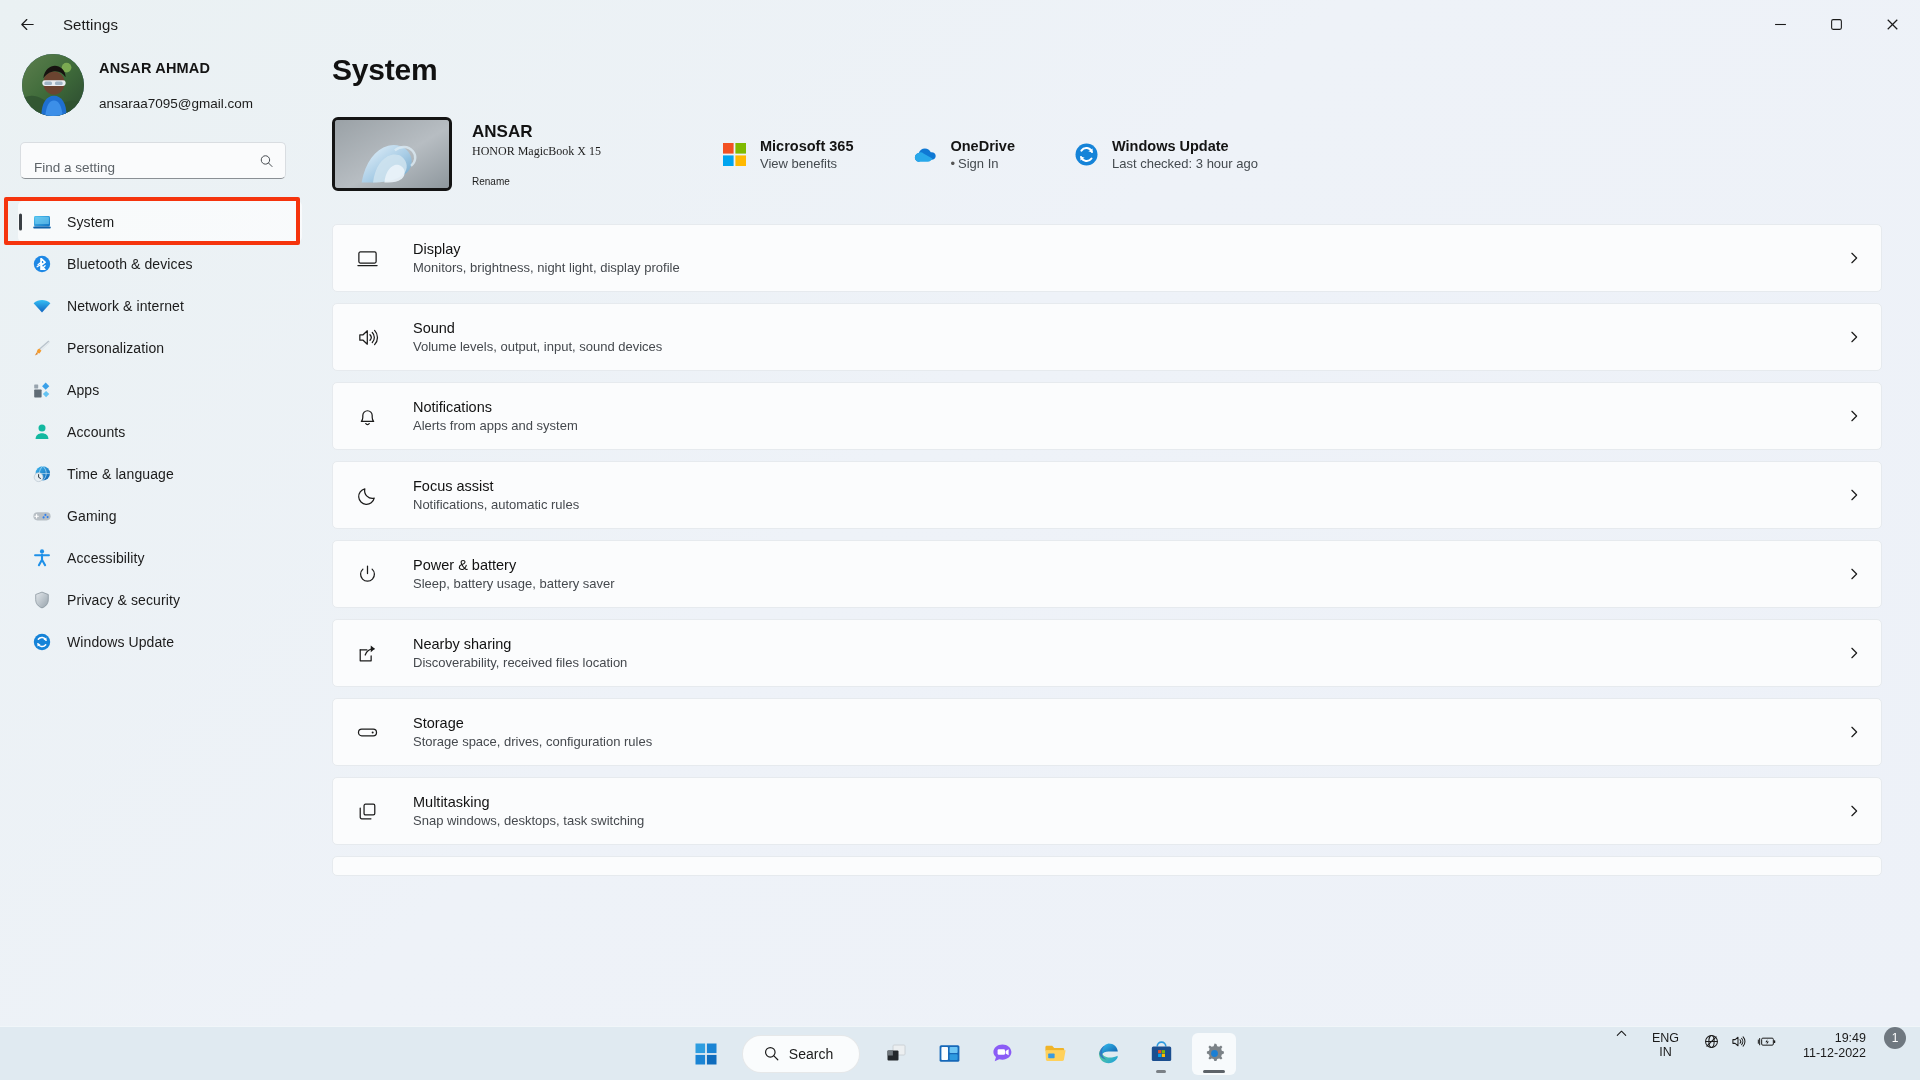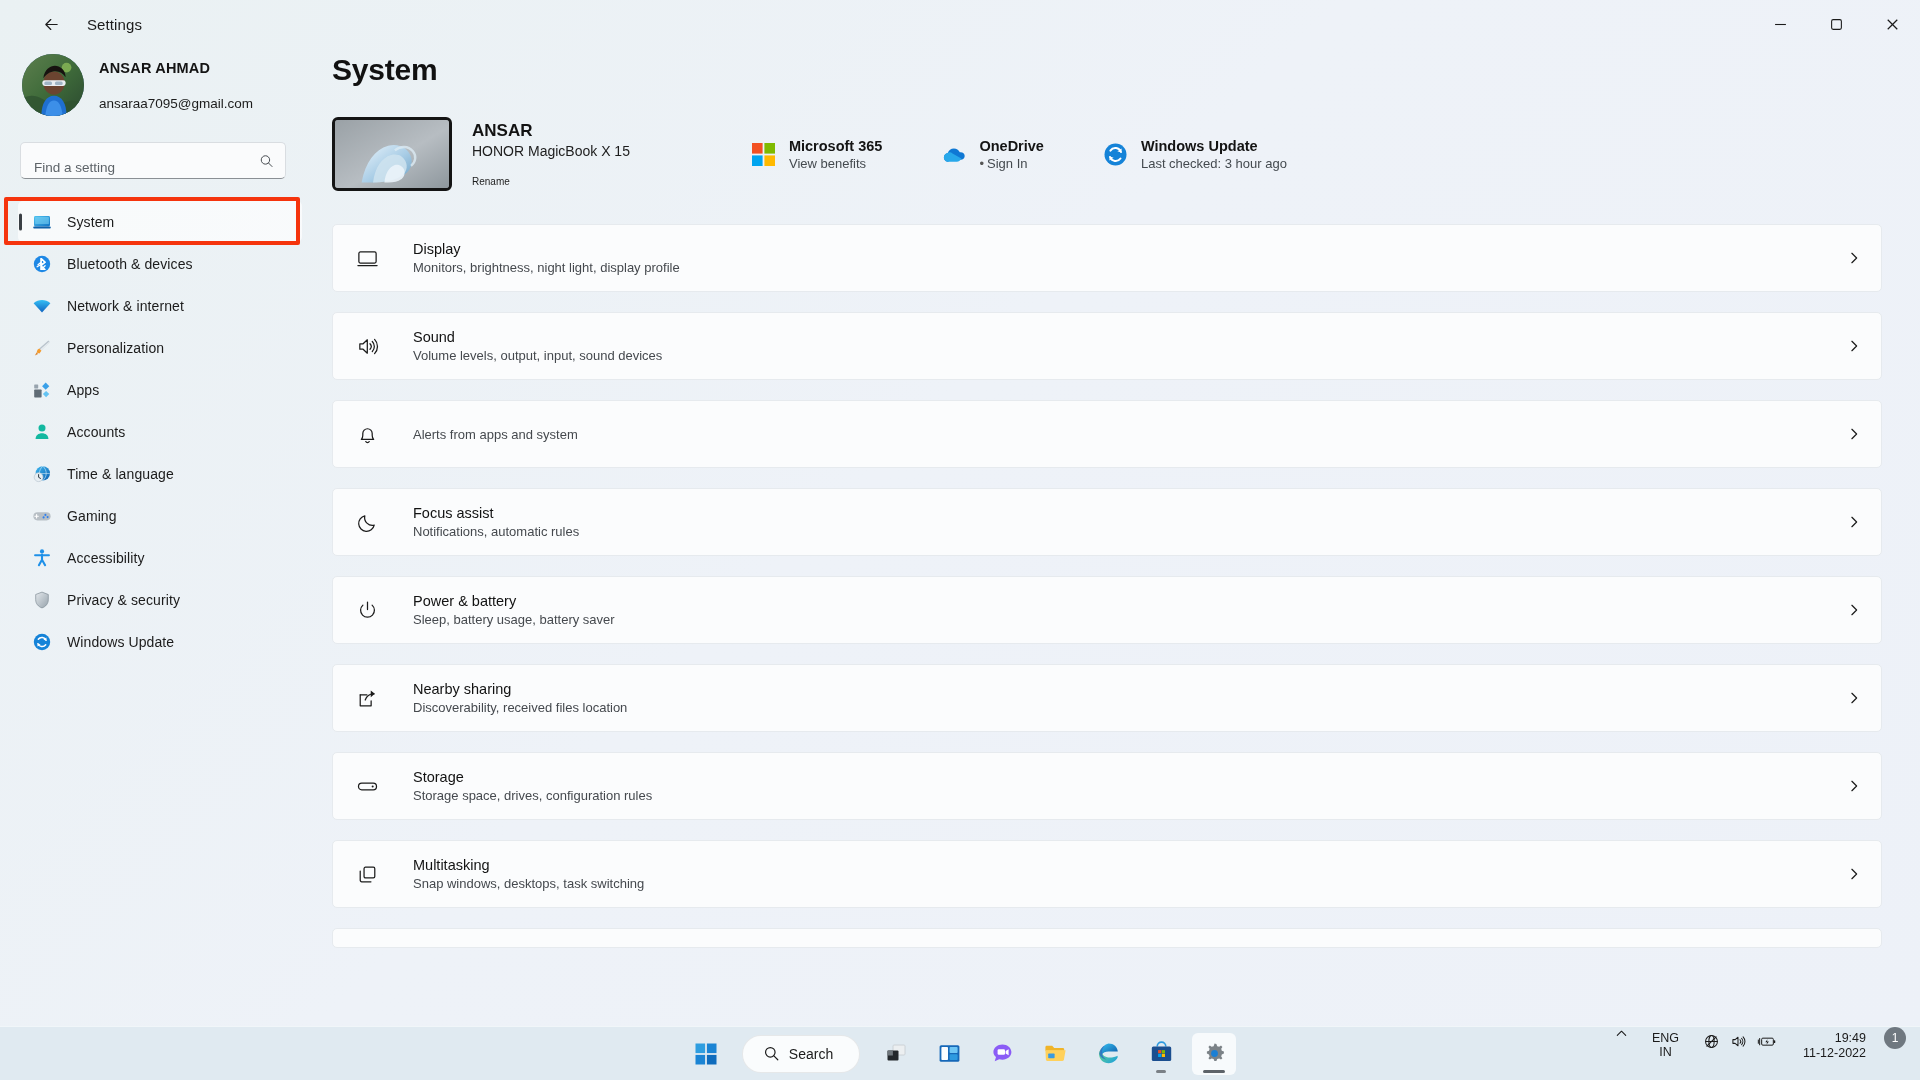--- a/index.html
+++ b/index.html
@@ -13,21 +13,21 @@
     position: relative;
     width: 1920px; height: 1080px;
     display: flex; flex-direction: column;
     background: linear-gradient(135deg, #eaf1f3 0%, #eef2f8 45%, #edf1f8 100%);
   }
 
   
   .titlebar {
     height: 48px; flex: 0 0 48px;
     display: flex; align-items: center;
-    padding-left: 31px;
+    padding-left: 7px;
     position: relative; z-index: 5; text-align: center;
   }
   .back-btn {
     width: 40px; height: 32px;
     display: flex; align-items: center; justify-content: center;
     border-radius: 5px; cursor: pointer;
   }
   .back-btn svg { width: 17px; height: 17px; }
   .app-title {
     font-size: 15px; color: #1b1b1b; margin-left: 16px;
@@ -125,38 +125,38 @@
   .devicecard { display: flex; align-items: center; margin-bottom: 33px; }
   .device-left { display: flex; align-items: center; gap: 20px; }
   .device-img {
     width: 120px; height: 74px; flex: 0 0 120px;
     border: 3px solid #141414; border-radius: 6px;
     overflow: hidden; background: #8d9398;
   }
   .device-img svg { display: block; width: 100%; height: 100%; }
   .device-meta { display: flex; flex-direction: column; gap: 2px; }
   .device-name { font-size: 17px; font-weight: bold; color: #121212; }
-  .device-model { font-size: 14px; color: #1d1d1d; }
+  .device-model { font-size: 12px; color: #1d1d1d; font-family: Liberation Serif, serif; }
   .device-rename {
     font-size: 10px; color: #1d1d1d; cursor: pointer;
     width: fit-content; margin-top: 15px;
   }
 
   .quicklinks {
     display: flex; align-items: center; gap: 58px; margin-left: 120px;
   }
   .qlink { display: flex; align-items: center; gap: 12px; cursor: pointer; }
   .qlink-ico { width: 27px; height: 27px; flex: 0 0 27px; }
   .qlink-ico svg { display: block; width: 100%; height: 100%; }
   .qlink-text { display: flex; flex-direction: column; gap: 2px; }
   .qlink-title { font-size: 14.5px; font-weight: bold; color: #141414; }
   .qlink-sub { font-size: 13px; color: #444a4f; }
   .qlink-sub .dot { color: #555; margin-right: 3px; }
 
-  .rows { display: flex; flex-direction: column; gap: 20px; }
+  .rows { display: flex; flex-direction: column; gap: 11px; }
   .row {
     height: 68px; background: #fbfcfd;
     border: 1px solid #e6eaee; border-radius: 5px;
     display: flex; align-items: center; gap: 0;
     padding: 0 20px 0 22px; cursor: pointer;
   }
   .row-ico {
     width: 24px; height: 24px; flex: 0 0 24px; margin-right: 34px;
     display: flex; align-items: center; justify-content: center;
   }
@@ -574,20 +574,21 @@
         </div>
 
         <div class="row">
           <span class="row-ico">
             <svg viewBox="0 0 24 24" fill="none">
               <path d="M5.6 17.2c1.3-1.2 1.5-2.3 1.5-4.3v-2c0-2.7 2.2-4.9 4.9-4.9s4.9 2.2 4.9 4.9v2c0 2 .2 3.1 1.5 4.3H5.6z" stroke="#1b1b1b" stroke-width="1.3" stroke-linejoin="round"></path>
               <path d="M10.2 19.4a2 2 0 003.6 0" stroke="#1b1b1b" stroke-width="1.3" stroke-linecap="round"></path>
             </svg>
           </span>
           <span class="row-text">
+            <span class="row-title">Notifications</span>
             <span class="row-sub">Alerts from apps and system</span>
           </span>
           <svg class="chev" viewBox="0 0 16 16" fill="none">
             <path d="M5.6 2.6L11 8l-5.4 5.4" stroke="#1b1b1b" stroke-width="1.4" stroke-linecap="round" stroke-linejoin="round"></path>
           </svg>
         </div>
 
         <div class="row">
           <span class="row-ico">
             <svg viewBox="0 0 24 24" fill="none">

